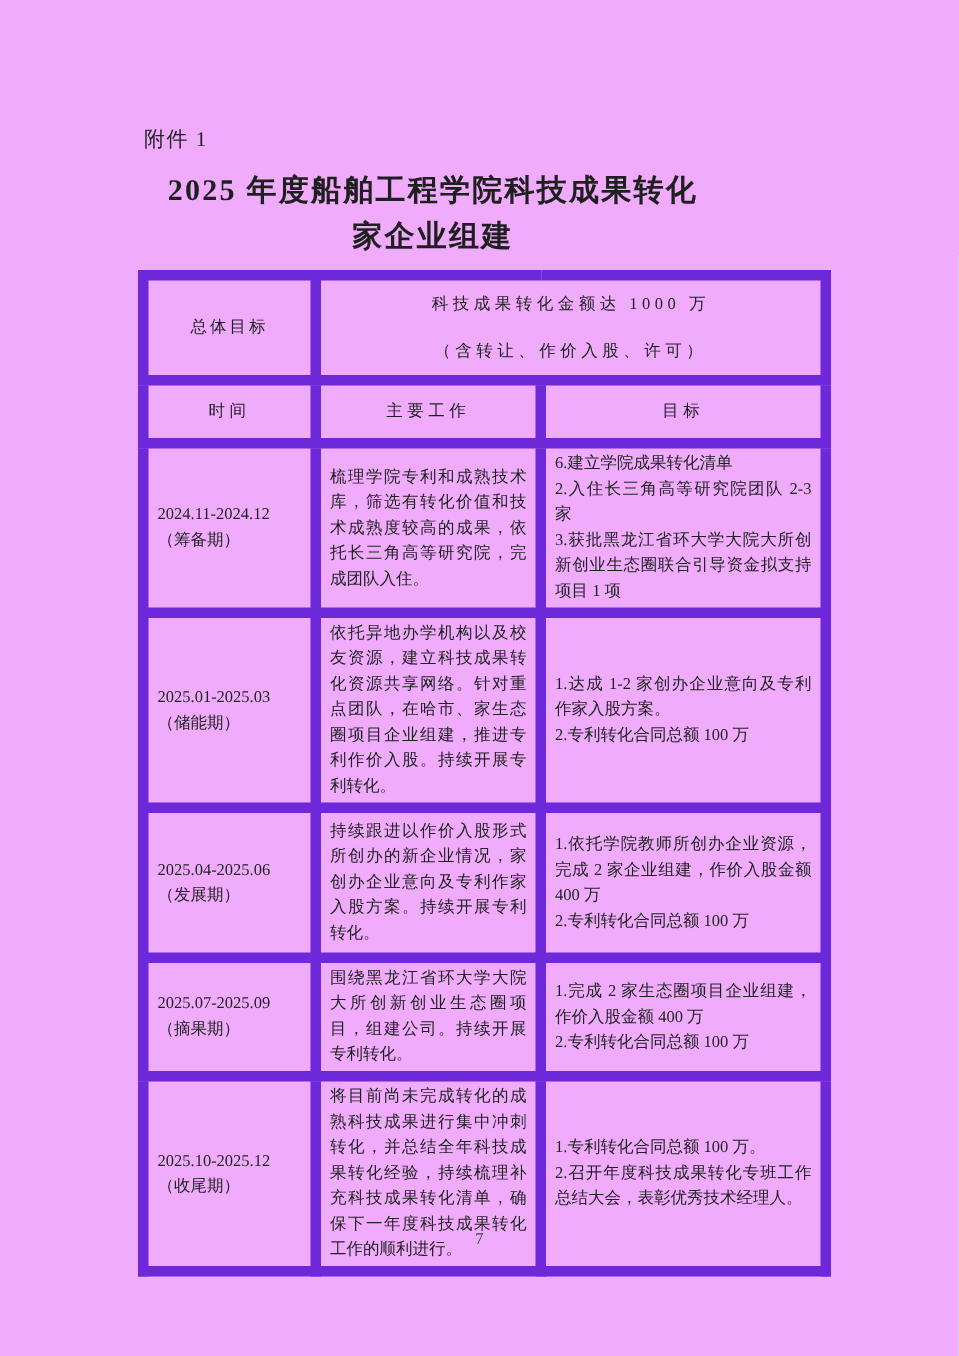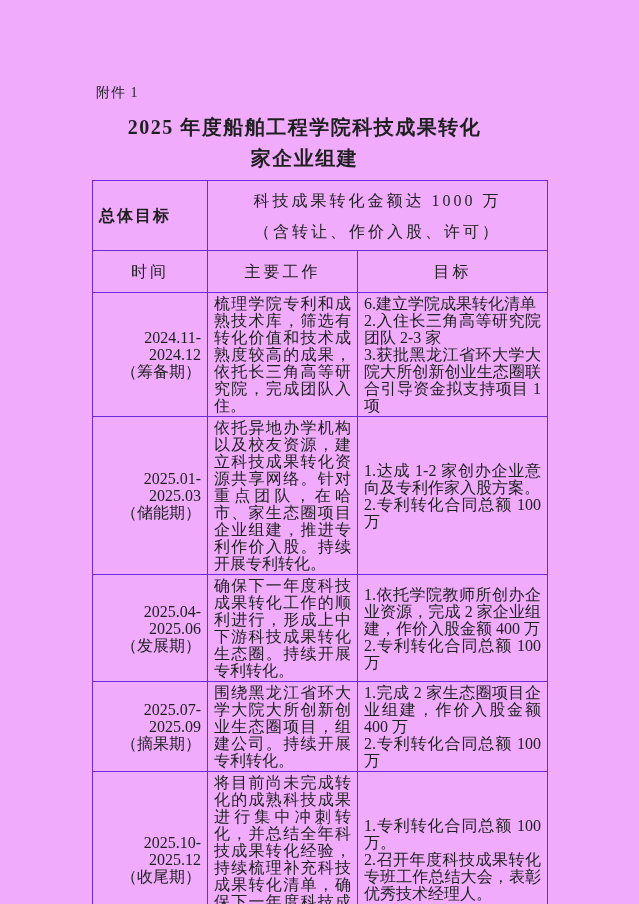--- a/index.html
+++ b/index.html
@@ -10,39 +10,39 @@
     font-family:"Liberation Serif","DejaVu Serif",serif;
     color:#1f1f1f;
     overflow:hidden;
     margin:0 auto;
   }
   .attachment{
     position:absolute;left:96px;top:84px;
     font-size:14px;letter-spacing:1px;
   }
   .doc-title{
-    position:absolute;top:112px;left:16px;width:537px;
+    position:absolute;top:112px;left:0;width:537px;
     margin:0;text-align:center;
     font-size:20px;font-weight:bold;
     line-height:31px;letter-spacing:1.5px;padding-left:20px;
   }
   table.progress{
     position:absolute;left:92px;top:180px;
     border-collapse:collapse;table-layout:fixed;
   }
   table.progress td{
-    border:1px solid #6d28d9;
+    border:7px solid #6d28d9;
     vertical-align:middle;
-    font-size:16px;line-height:17px;
+    font-size:11px;line-height:17px;
     padding:2px 6px;
     box-sizing:border-box;
   }
-  td.time-cell{text-align:right;padding:2px 2px;}
+  td.time-cell{text-align:left;padding:2px 2px;}
   td.head-cell{text-align:center;font-size:13px;letter-spacing:3px;}
-  td.overall-label{text-align:left;font-size:13px;letter-spacing:2px;font-weight:bold;}
+  td.overall-label{text-align:center;font-size:13px;letter-spacing:2px;}
   td.overall-value{text-align:center;}
   .overall-line1{letter-spacing:3px;margin-bottom:14px;}
   .overall-line2{letter-spacing:3px;}
   td.work-cell{text-align:justify;}
   td.goal-cell{padding:2px 4px;}
   .goal-item{text-align:justify;}
   .page-number{
     position:absolute;top:820px;left:0;width:639px;
     text-align:center;font-size:11px;color:#3a3a3a;
   }
@@ -101,21 +101,21 @@
         <div class="goal-item">1.达成 1-2 家创办企业意向及专利作家入股方案。</div>
         <div class="goal-item">2.专利转化合同总额 100 万</div>
       </td>
     </tr>
 
     <tr style="height:100px">
       <td class="time-cell">
         <div>2025.04-2025.06</div>
         <div>（发展期）</div>
       </td>
-      <td class="work-cell">确保下一年度科技成果转化工作的顺利进行，形成上中下游科技成果转化生态圈。持续开展专利转化。</td>
+      <td class="work-cell">持续跟进以作价入股形式所创办的新企业情况，家创办企业意向及专利作家入股方案。持续开展专利转化。</td>
       <td class="goal-cell">
         <div class="goal-item">1.依托学院教师所创办企业资源，完成 2 家企业组建，作价入股金额 400 万</div>
         <div class="goal-item">2.专利转化合同总额 100 万</div>
       </td>
     </tr>
 
     <tr style="height:71px">
       <td class="time-cell">
         <div>2025.07-2025.09</div>
         <div>（摘果期）</div>

